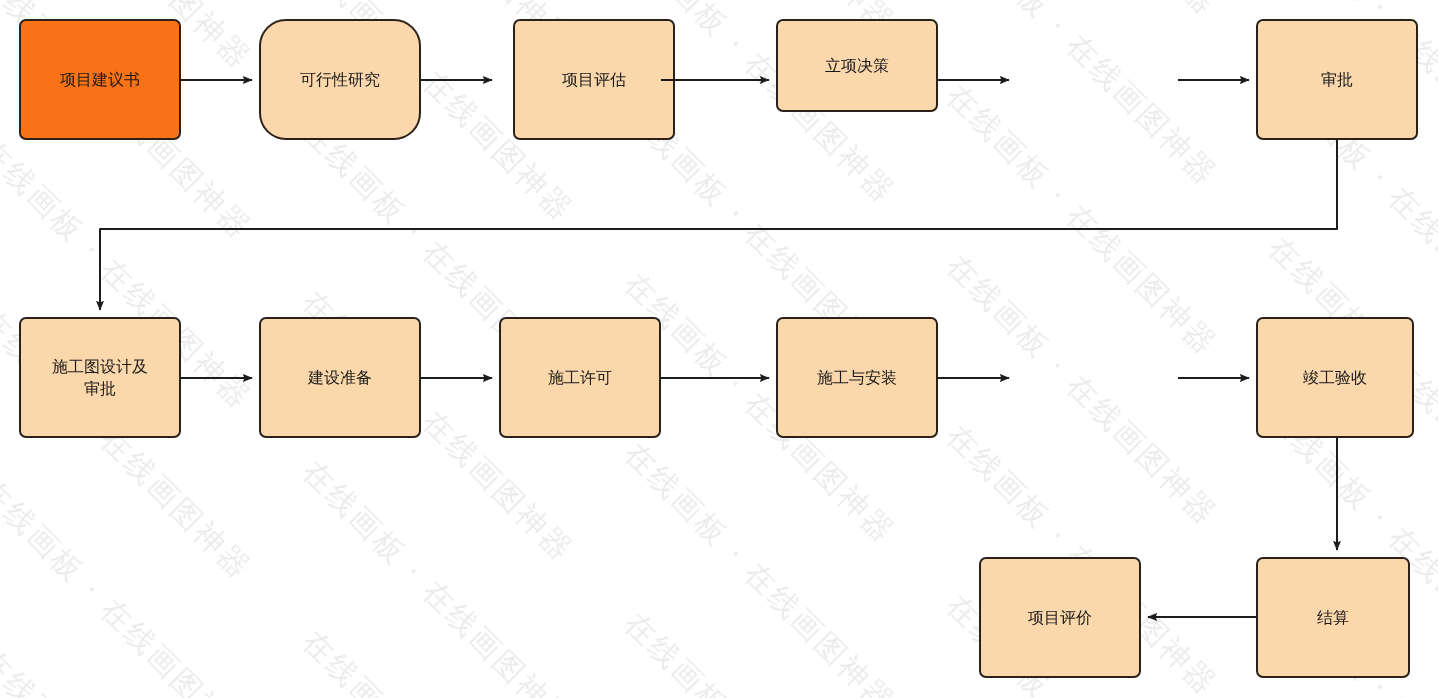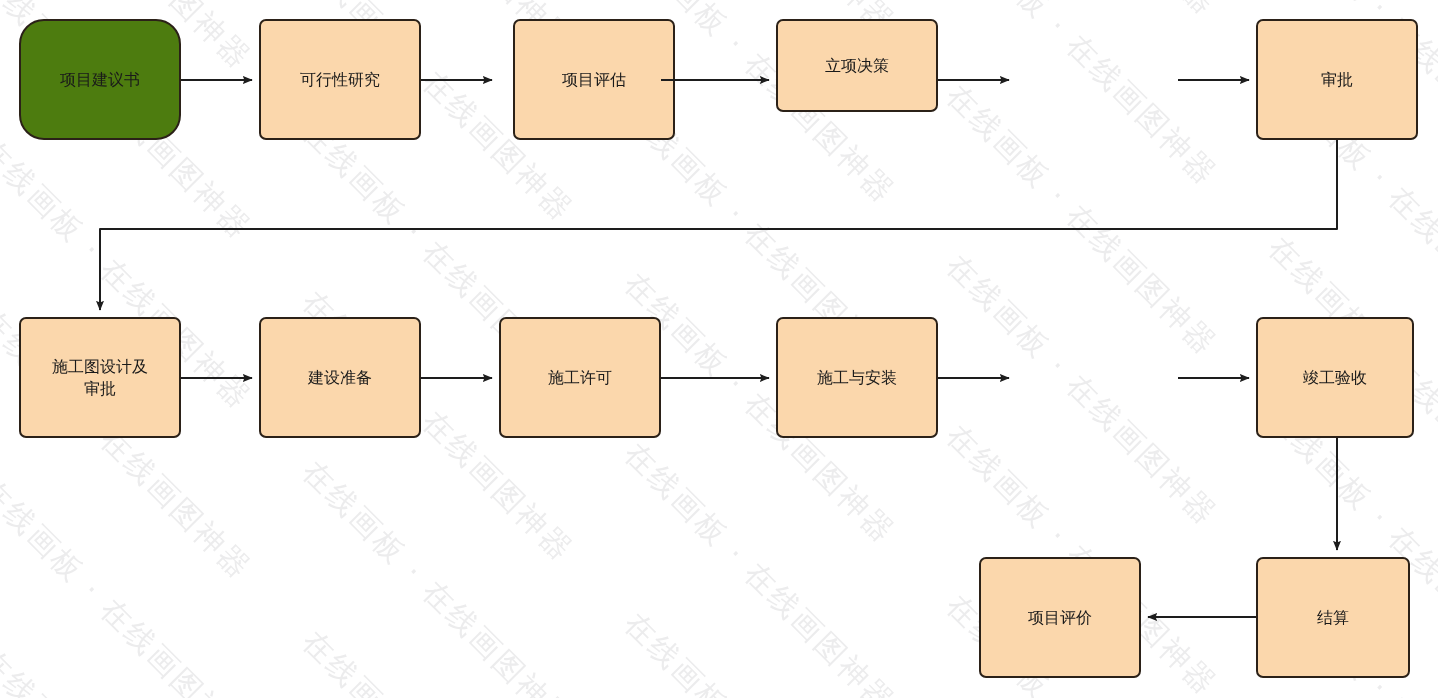--- a/index.html
+++ b/index.html
@@ -99,24 +99,24 @@
       <div class="wm-row" style="color: rgb(236, 236, 237); left: 0px; top: -380px;">在线画板 · 在线画图神器&nbsp;&nbsp;&nbsp;&nbsp;&nbsp;&nbsp; 在线画板 · 在线画图神器&nbsp;&nbsp;&nbsp;&nbsp;&nbsp;&nbsp; 在线画板 · 在线画图神器&nbsp;&nbsp;&nbsp;&nbsp;&nbsp;&nbsp; 在线画板 · 在线画图神器&nbsp;&nbsp;&nbsp;&nbsp;&nbsp;&nbsp; 在线画板 · 在线画图神器&nbsp;&nbsp;&nbsp;&nbsp;&nbsp;&nbsp; 在线画板 · 在线画图神器&nbsp;&nbsp;&nbsp;&nbsp;&nbsp;&nbsp; </div>
       <div class="wm-row" style="color: rgb(236, 236, 237); left: 0px; top: -210px;">在线画板 · 在线画图神器&nbsp;&nbsp;&nbsp;&nbsp;&nbsp;&nbsp; 在线画板 · 在线画图神器&nbsp;&nbsp;&nbsp;&nbsp;&nbsp;&nbsp; 在线画板 · 在线画图神器&nbsp;&nbsp;&nbsp;&nbsp;&nbsp;&nbsp; 在线画板 · 在线画图神器&nbsp;&nbsp;&nbsp;&nbsp;&nbsp;&nbsp; 在线画板 · 在线画图神器&nbsp;&nbsp;&nbsp;&nbsp;&nbsp;&nbsp; 在线画板 · 在线画图神器&nbsp;&nbsp;&nbsp;&nbsp;&nbsp;&nbsp; </div>
       <div class="wm-row" style="color: rgb(236, 236, 237); left: 0px; top: -40px;">在线画板 · 在线画图神器&nbsp;&nbsp;&nbsp;&nbsp;&nbsp;&nbsp; 在线画板 · 在线画图神器&nbsp;&nbsp;&nbsp;&nbsp;&nbsp;&nbsp; 在线画板 · 在线画图神器&nbsp;&nbsp;&nbsp;&nbsp;&nbsp;&nbsp; 在线画板 · 在线画图神器&nbsp;&nbsp;&nbsp;&nbsp;&nbsp;&nbsp; 在线画板 · 在线画图神器&nbsp;&nbsp;&nbsp;&nbsp;&nbsp;&nbsp; 在线画板 · 在线画图神器&nbsp;&nbsp;&nbsp;&nbsp;&nbsp;&nbsp; </div>
       <div class="wm-row" style="color: rgb(236, 236, 237); left: 0px; top: 130px;">在线画板 · 在线画图神器&nbsp;&nbsp;&nbsp;&nbsp;&nbsp;&nbsp; 在线画板 · 在线画图神器&nbsp;&nbsp;&nbsp;&nbsp;&nbsp;&nbsp; 在线画板 · 在线画图神器&nbsp;&nbsp;&nbsp;&nbsp;&nbsp;&nbsp; 在线画板 · 在线画图神器&nbsp;&nbsp;&nbsp;&nbsp;&nbsp;&nbsp; 在线画板 · 在线画图神器&nbsp;&nbsp;&nbsp;&nbsp;&nbsp;&nbsp; 在线画板 · 在线画图神器&nbsp;&nbsp;&nbsp;&nbsp;&nbsp;&nbsp; </div>
       <div class="wm-row" style="color: rgb(236, 236, 237); left: 0px; top: 300px;">在线画板 · 在线画图神器&nbsp;&nbsp;&nbsp;&nbsp;&nbsp;&nbsp; 在线画板 · 在线画图神器&nbsp;&nbsp;&nbsp;&nbsp;&nbsp;&nbsp; 在线画板 · 在线画图神器&nbsp;&nbsp;&nbsp;&nbsp;&nbsp;&nbsp; 在线画板 · 在线画图神器&nbsp;&nbsp;&nbsp;&nbsp;&nbsp;&nbsp; 在线画板 · 在线画图神器&nbsp;&nbsp;&nbsp;&nbsp;&nbsp;&nbsp; 在线画板 · 在线画图神器&nbsp;&nbsp;&nbsp;&nbsp;&nbsp;&nbsp; </div>
       <div class="wm-row" style="color: rgb(236, 236, 237); left: 0px; top: 470px;">在线画板 · 在线画图神器&nbsp;&nbsp;&nbsp;&nbsp;&nbsp;&nbsp; 在线画板 · 在线画图神器&nbsp;&nbsp;&nbsp;&nbsp;&nbsp;&nbsp; 在线画板 · 在线画图神器&nbsp;&nbsp;&nbsp;&nbsp;&nbsp;&nbsp; 在线画板 · 在线画图神器&nbsp;&nbsp;&nbsp;&nbsp;&nbsp;&nbsp; 在线画板 · 在线画图神器&nbsp;&nbsp;&nbsp;&nbsp;&nbsp;&nbsp; 在线画板 · 在线画图神器&nbsp;&nbsp;&nbsp;&nbsp;&nbsp;&nbsp; </div>
       <div class="wm-row" style="color: rgb(236, 236, 237); left: 0px; top: 640px;">在线画板 · 在线画图神器&nbsp;&nbsp;&nbsp;&nbsp;&nbsp;&nbsp; 在线画板 · 在线画图神器&nbsp;&nbsp;&nbsp;&nbsp;&nbsp;&nbsp; 在线画板 · 在线画图神器&nbsp;&nbsp;&nbsp;&nbsp;&nbsp;&nbsp; 在线画板 · 在线画图神器&nbsp;&nbsp;&nbsp;&nbsp;&nbsp;&nbsp; 在线画板 · 在线画图神器&nbsp;&nbsp;&nbsp;&nbsp;&nbsp;&nbsp; 在线画板 · 在线画图神器&nbsp;&nbsp;&nbsp;&nbsp;&nbsp;&nbsp; </div>
     </div>
 
   <div id="diagram-layer">
-      <div class="node" style="left: 19px; top: 19px; width: 162px; height: 121px; background: #4d7c0f; border-color: rgb(43, 33, 24); border-radius: 25px;">
+      <div class="node" style="left: 19px; top: 19px; width: 162px; height: 121px; background: #f97316; border-color: rgb(43, 33, 24);">
         <span class="node-label">项目建议书</span>
       </div>
-      <div class="node" style="left: 259px; top: 19px; width: 162px; height: 121px; background: rgb(251, 215, 172); border-color: rgb(43, 33, 24);">
+      <div class="node" style="left: 259px; top: 19px; width: 162px; height: 121px; background: rgb(251, 215, 172); border-color: rgb(43, 33, 24); border-radius: 27px;">
         <span class="node-label">可行性研究</span>
       </div>
       <div class="node" style="left: 499px; top: 19px; width: 162px; height: 121px; background: rgb(251, 215, 172); border-color: rgb(43, 33, 24); margin-left: 14px;">
         <span class="node-label">项目评估</span>
       </div>
       <div class="node" style="left: 776px; top: 19px; width: 162px; height: 93px; background: rgb(251, 215, 172); border-color: rgb(43, 33, 24);">
         <span class="node-label">立项决策</span>
       </div>
       <div class="node" style="left: 1256px; top: 19px; width: 162px; height: 121px; background: rgb(251, 215, 172); border-color: rgb(43, 33, 24);">
         <span class="node-label">审批</span>

